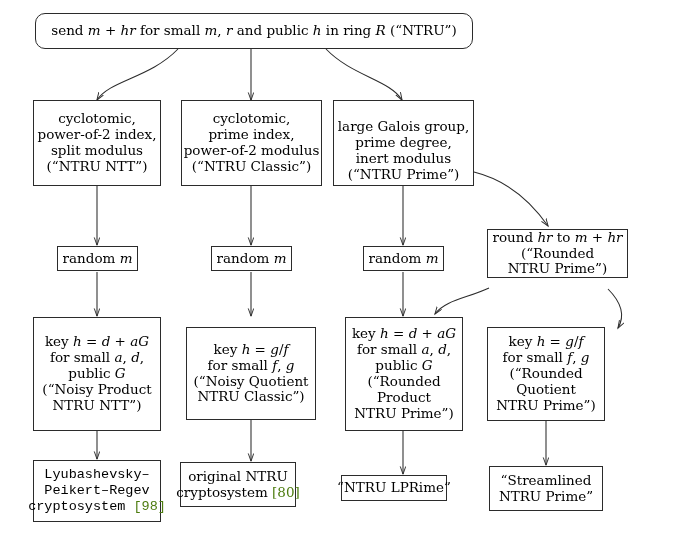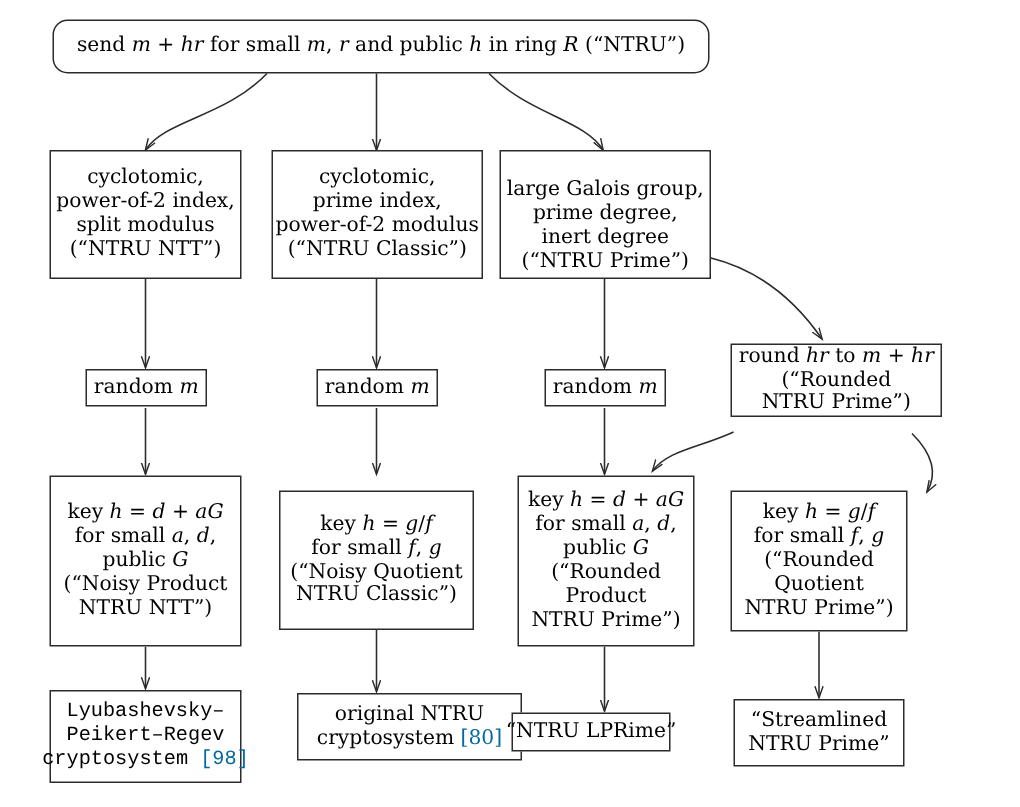--- a/index.html
+++ b/index.html
@@ -38,21 +38,21 @@
     text-align: center;
     line-height: 1.18;
     font-size: 13.5px;
     padding: 2px 5px;
     z-index: 2;
   }
   .node .ln {
     white-space: nowrap;
     display: block;
   }
-  .cite { color: #0369a1; }
+  .cite { color: #4d7c0f; }
 </style>
 </head>
 <body>
 
 <div id="canvas">
 
   <svg class="edges" viewBox="0 0 680 538">
     <defs>
       <marker id="ar" markerWidth="9" markerHeight="9" refX="7.2" refY="3.1" orient="auto" markerUnits="strokeWidth">
         <path d="M0,0.5 L7.4,3.1 L0,5.7" fill="none" stroke="#2b2b2b" stroke-width="0.9"></path>
@@ -101,21 +101,21 @@
   <div class="node" style="left:181px; top:100px; width:141px; height:86px;">
     <span class="ln">cyclotomic,</span>
     <span class="ln">prime index,</span>
     <span class="ln">power-of-2 modulus</span>
     <span class="ln">(“NTRU Classic”)</span>
   </div>
 
   <div class="node" style="left:333px; top:100px; width:141px; height:86px;justify-content:flex-end;">
     <span class="ln">large Galois group,</span>
     <span class="ln">prime degree,</span>
-    <span class="ln">inert degree</span>
+    <span class="ln">inert modulus</span>
     <span class="ln">(“NTRU Prime”)</span>
   </div>
 
   <div class="node" style="left:57px; top:246px; width:81px; height:25px;">
     <span class="ln">random <i>m</i></span>
   </div>
   <div class="node" style="left:211px; top:246px; width:81px; height:25px;">
     <span class="ln">random <i>m</i></span>
   </div>
   <div class="node" style="left:363px; top:246px; width:81px; height:25px;">
@@ -159,21 +159,21 @@
     <span class="ln">Quotient</span>
     <span class="ln">NTRU Prime”)</span>
   </div>
 
   <div class="node" style="left:33px; top:460px; width:128px; height:62px;font-family:Liberation Mono, monospace;">
     <span class="ln">Lyubashevsky–</span>
     <span class="ln">Peikert–Regev</span>
     <span class="ln">cryptosystem&nbsp;<span class="cite">[98]</span></span>
   </div>
 
-  <div class="node" style="left:198px; top:462px; width:150px; height:45px;">
+  <div class="node" style="left:180px; top:462px; width:116px; height:45px;">
     <span class="ln">original NTRU</span>
     <span class="ln">cryptosystem&nbsp;<span class="cite">[80]</span></span>
   </div>
 
   <div class="node" style="left:341px; top:475px; width:106px; height:26px;">
     <span class="ln">“NTRU LPRime”</span>
   </div>
 
   <div class="node" style="left:489px; top:466px; width:114px; height:45px;">
     <span class="ln">“Streamlined</span>

